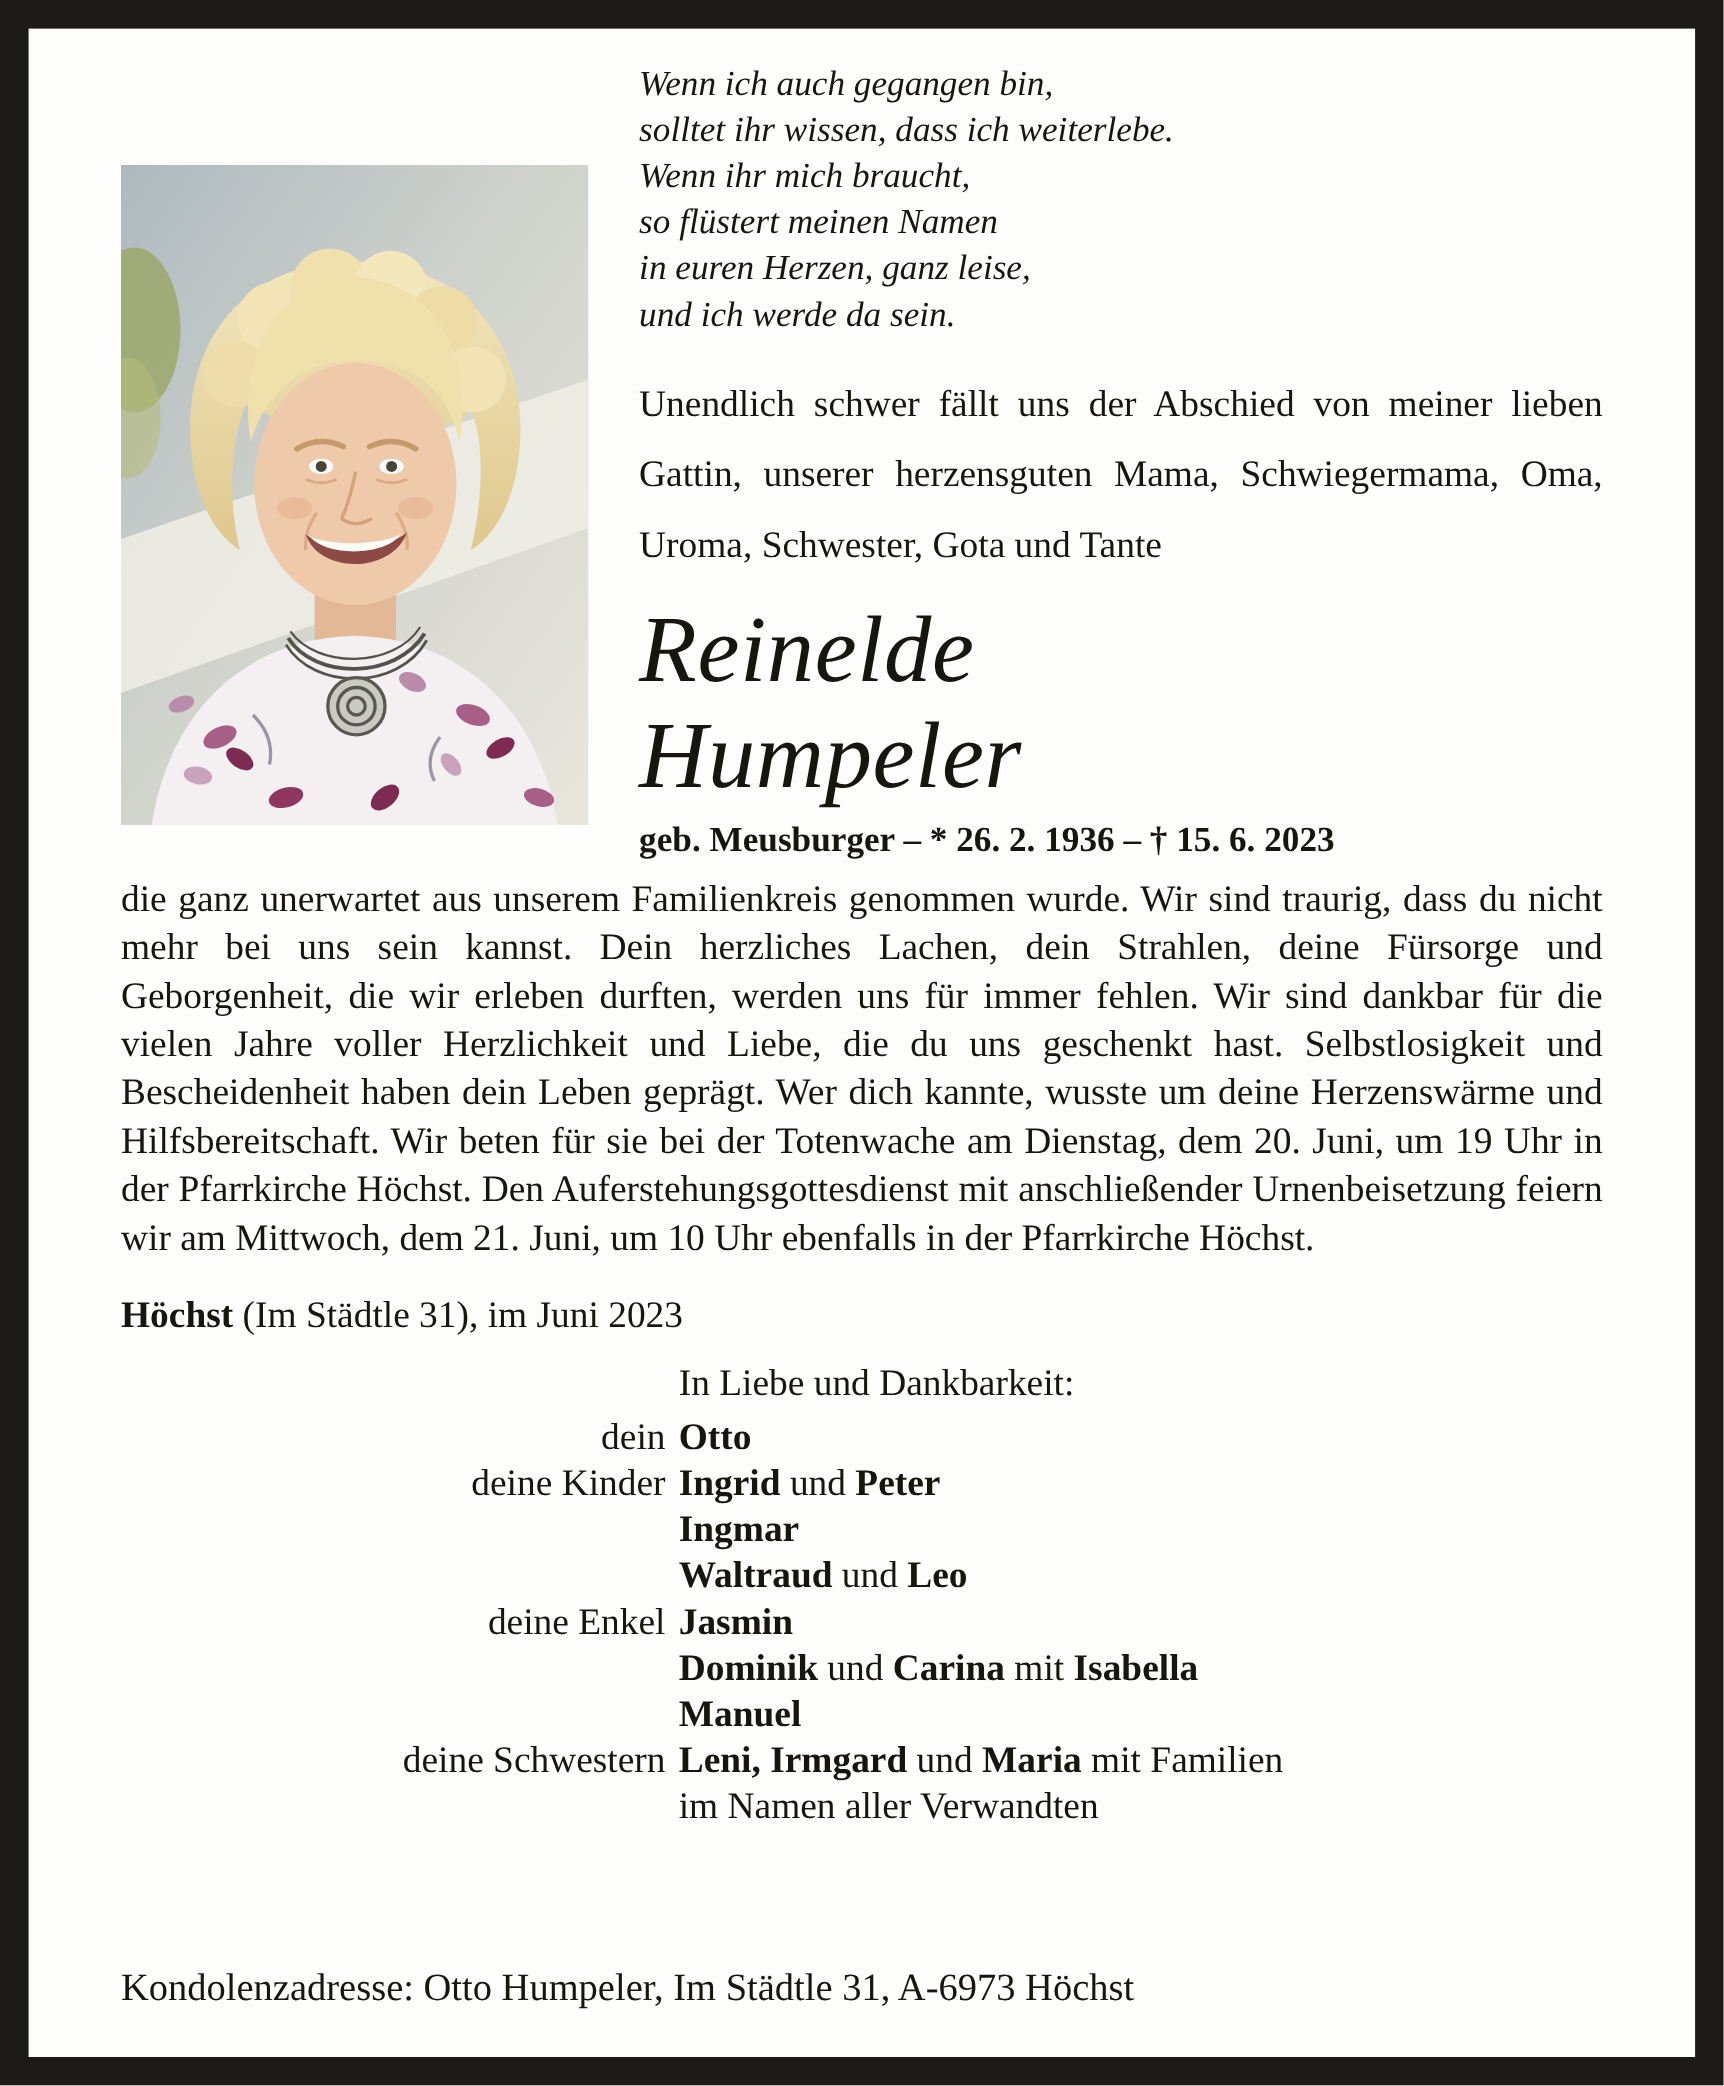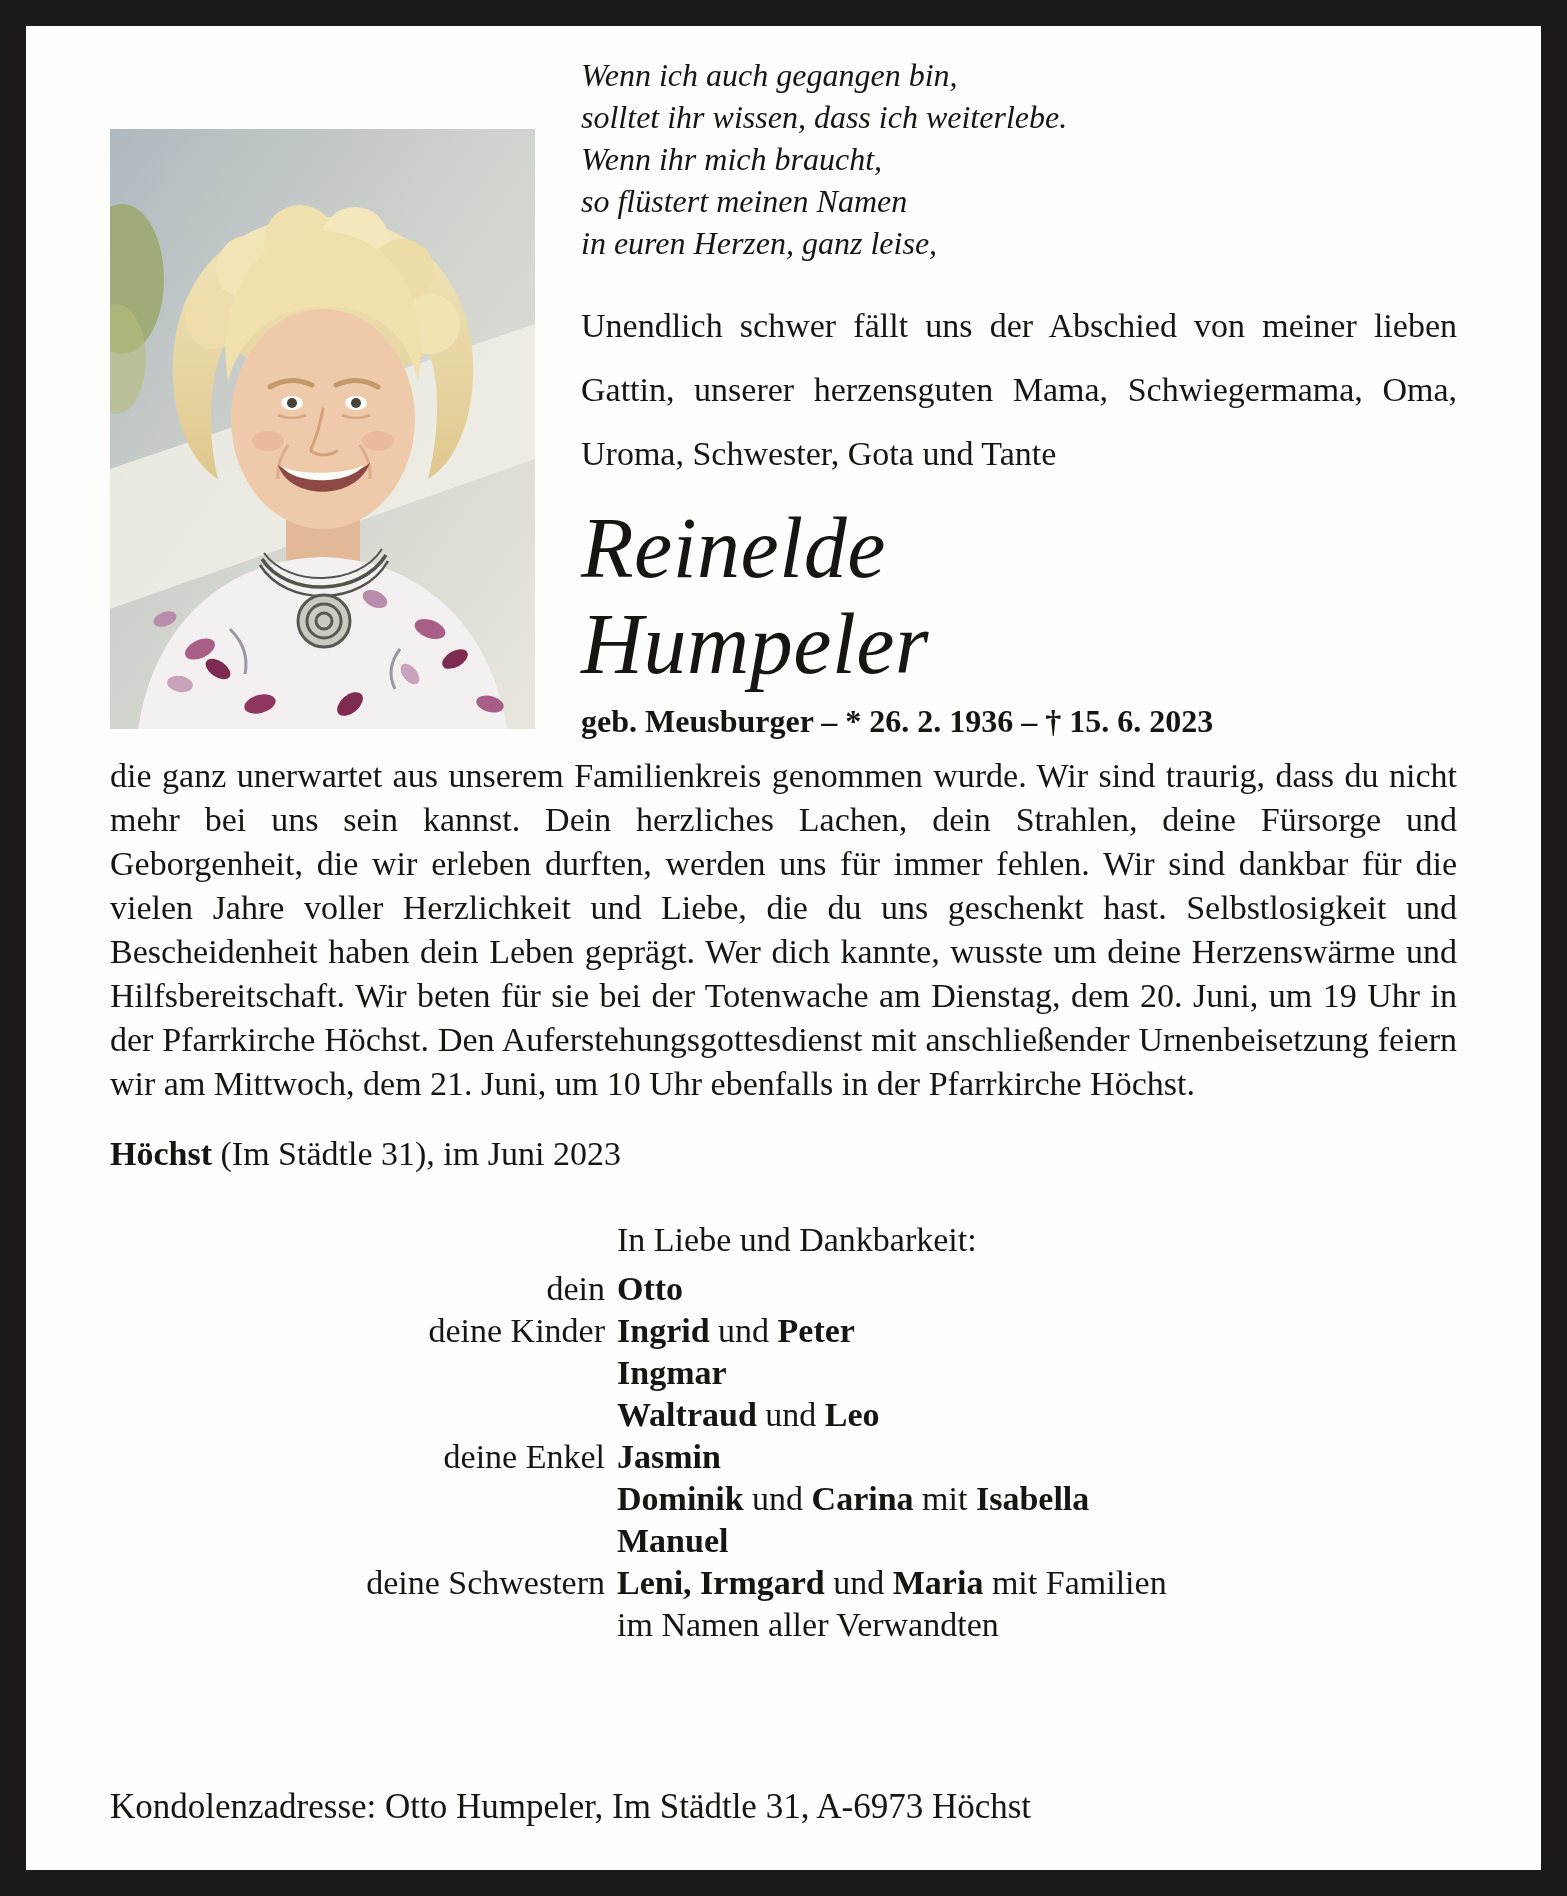--- a/index.html
+++ b/index.html
@@ -42,21 +42,21 @@
     margin-top: 12px;
     font-size: 34px;
     line-height: 44px;
     text-align: justify;
     hyphens: auto;
   }
 
   .location-line { margin-top: 26px; font-size: 34px; line-height: 44px; }
   .location-place { font-weight: bold; }
 
-  .gratitude-line { margin-top: 42px; margin-left: 507px; font-size: 34px; line-height: 44px; }
+  .gratitude-line { margin-top: 18px; margin-left: 507px; font-size: 34px; line-height: 44px; }
 
   .family-list { margin-top: 6px; font-size: 34px; line-height: 42px; margin-bottom: 28px; }
   .family-row { display: grid; grid-template-columns: 495px 1fr; column-gap: 12px; }
   .family-label { text-align: right; }
   .family-names { text-align: left; }
   .b { font-weight: bold; }
 
   .condolence-line { margin-top: auto; font-size: 35px; line-height: 46px; }
 </style>
 </head>
@@ -140,20 +140,21 @@
       </svg>
     </div>
 
     <div class="right-col">
       <div class="poem">
           <div class="poem-line">Wenn ich auch gegangen bin,</div>
           <div class="poem-line">solltet ihr wissen, dass ich weiterlebe.</div>
           <div class="poem-line">Wenn ihr mich braucht,</div>
           <div class="poem-line">so flüstert meinen Namen</div>
           <div class="poem-line">in euren Herzen, ganz leise,</div>
+          <div class="poem-line">und ich werde da sein.</div>
         </div>
       <div class="intro">Unendlich schwer fällt uns der Abschied von meiner lieben Gattin, unserer herzensguten Mama, Schwiegermama, Oma, Uroma, Schwester, Gota und Tante</div>
       <div class="name-block">
         <div class="name-line">Reinelde</div>
         <div class="name-line">Humpeler</div>
       </div>
       <div class="dates-line">geb. Meusburger – * 26. 2. 1936 – † 15. 6. 2023</div>
     </div>
   </div>
 

